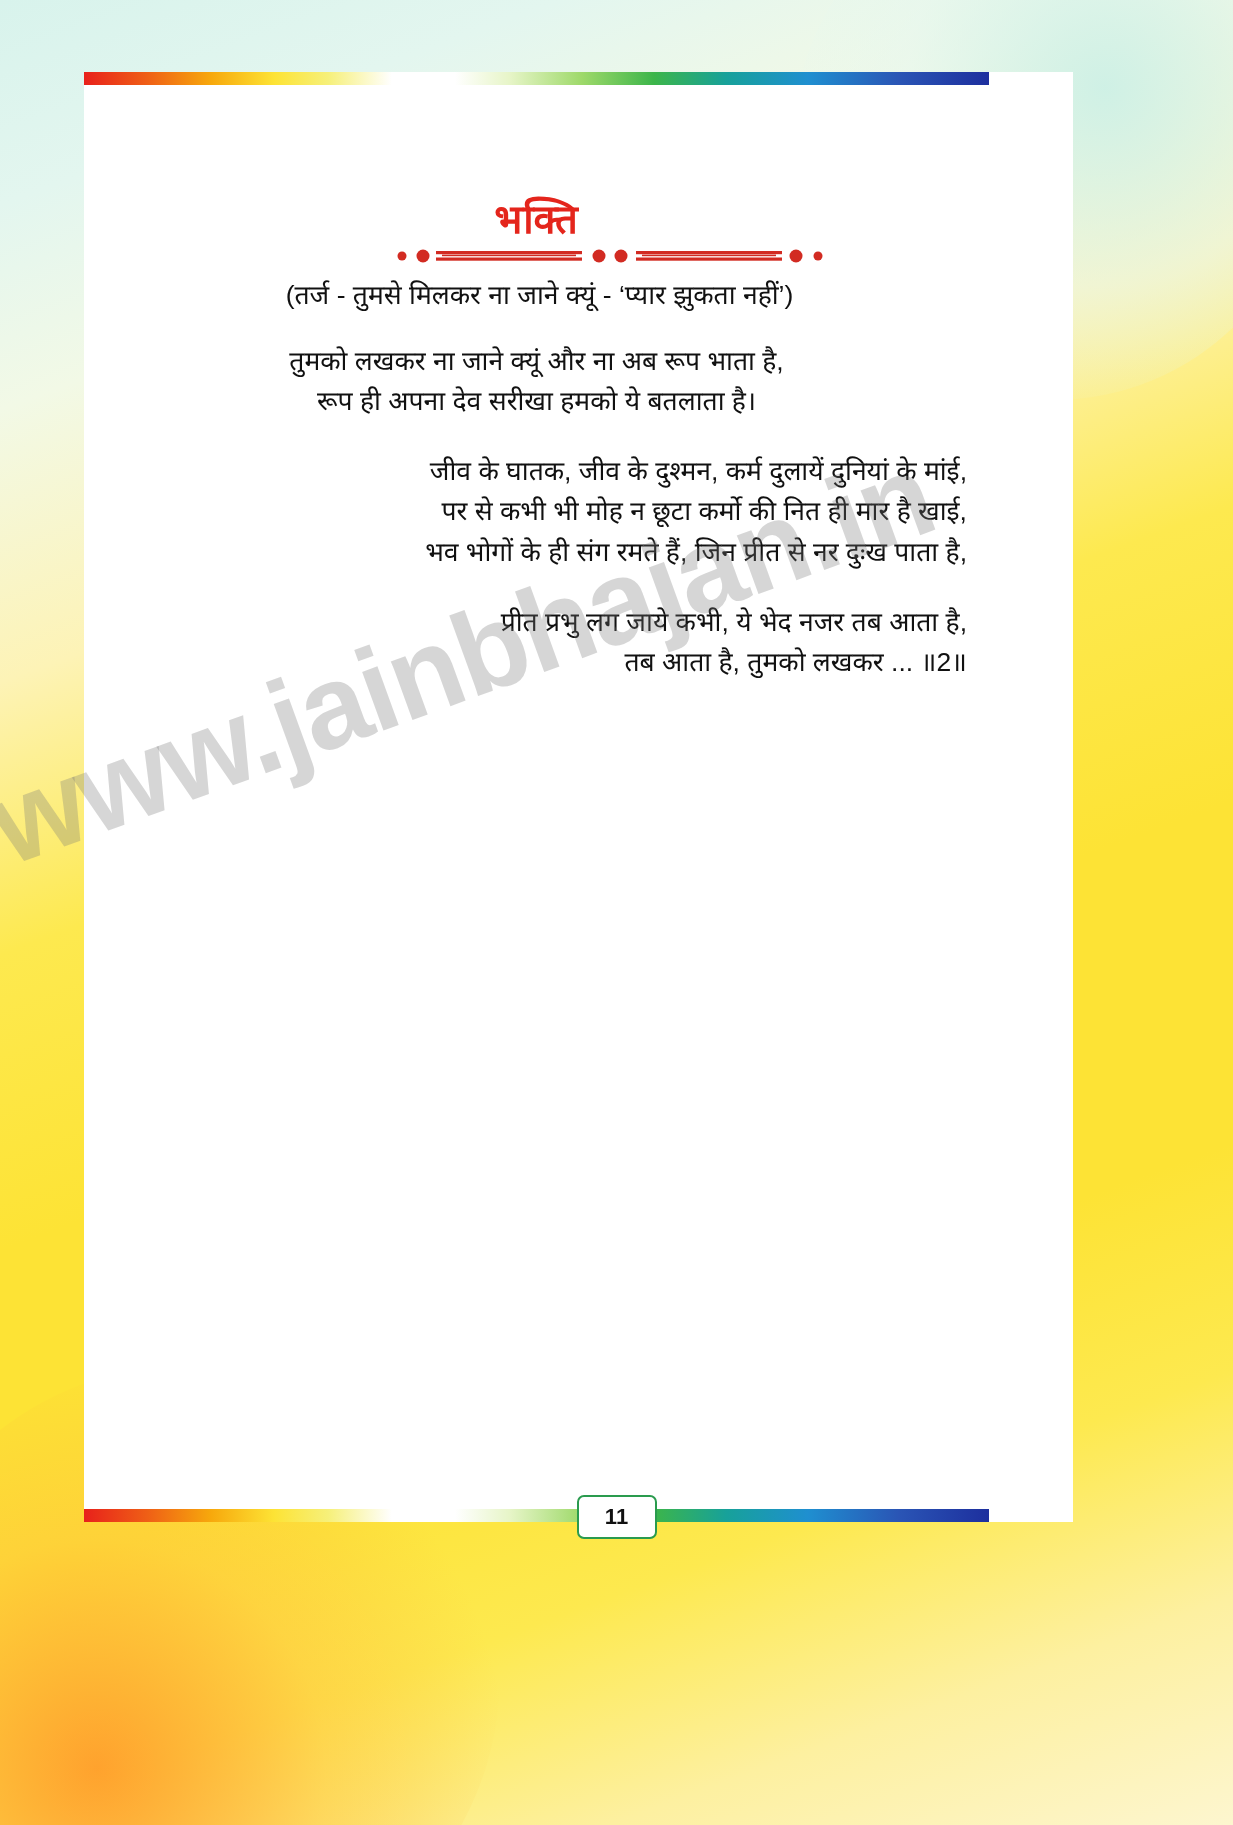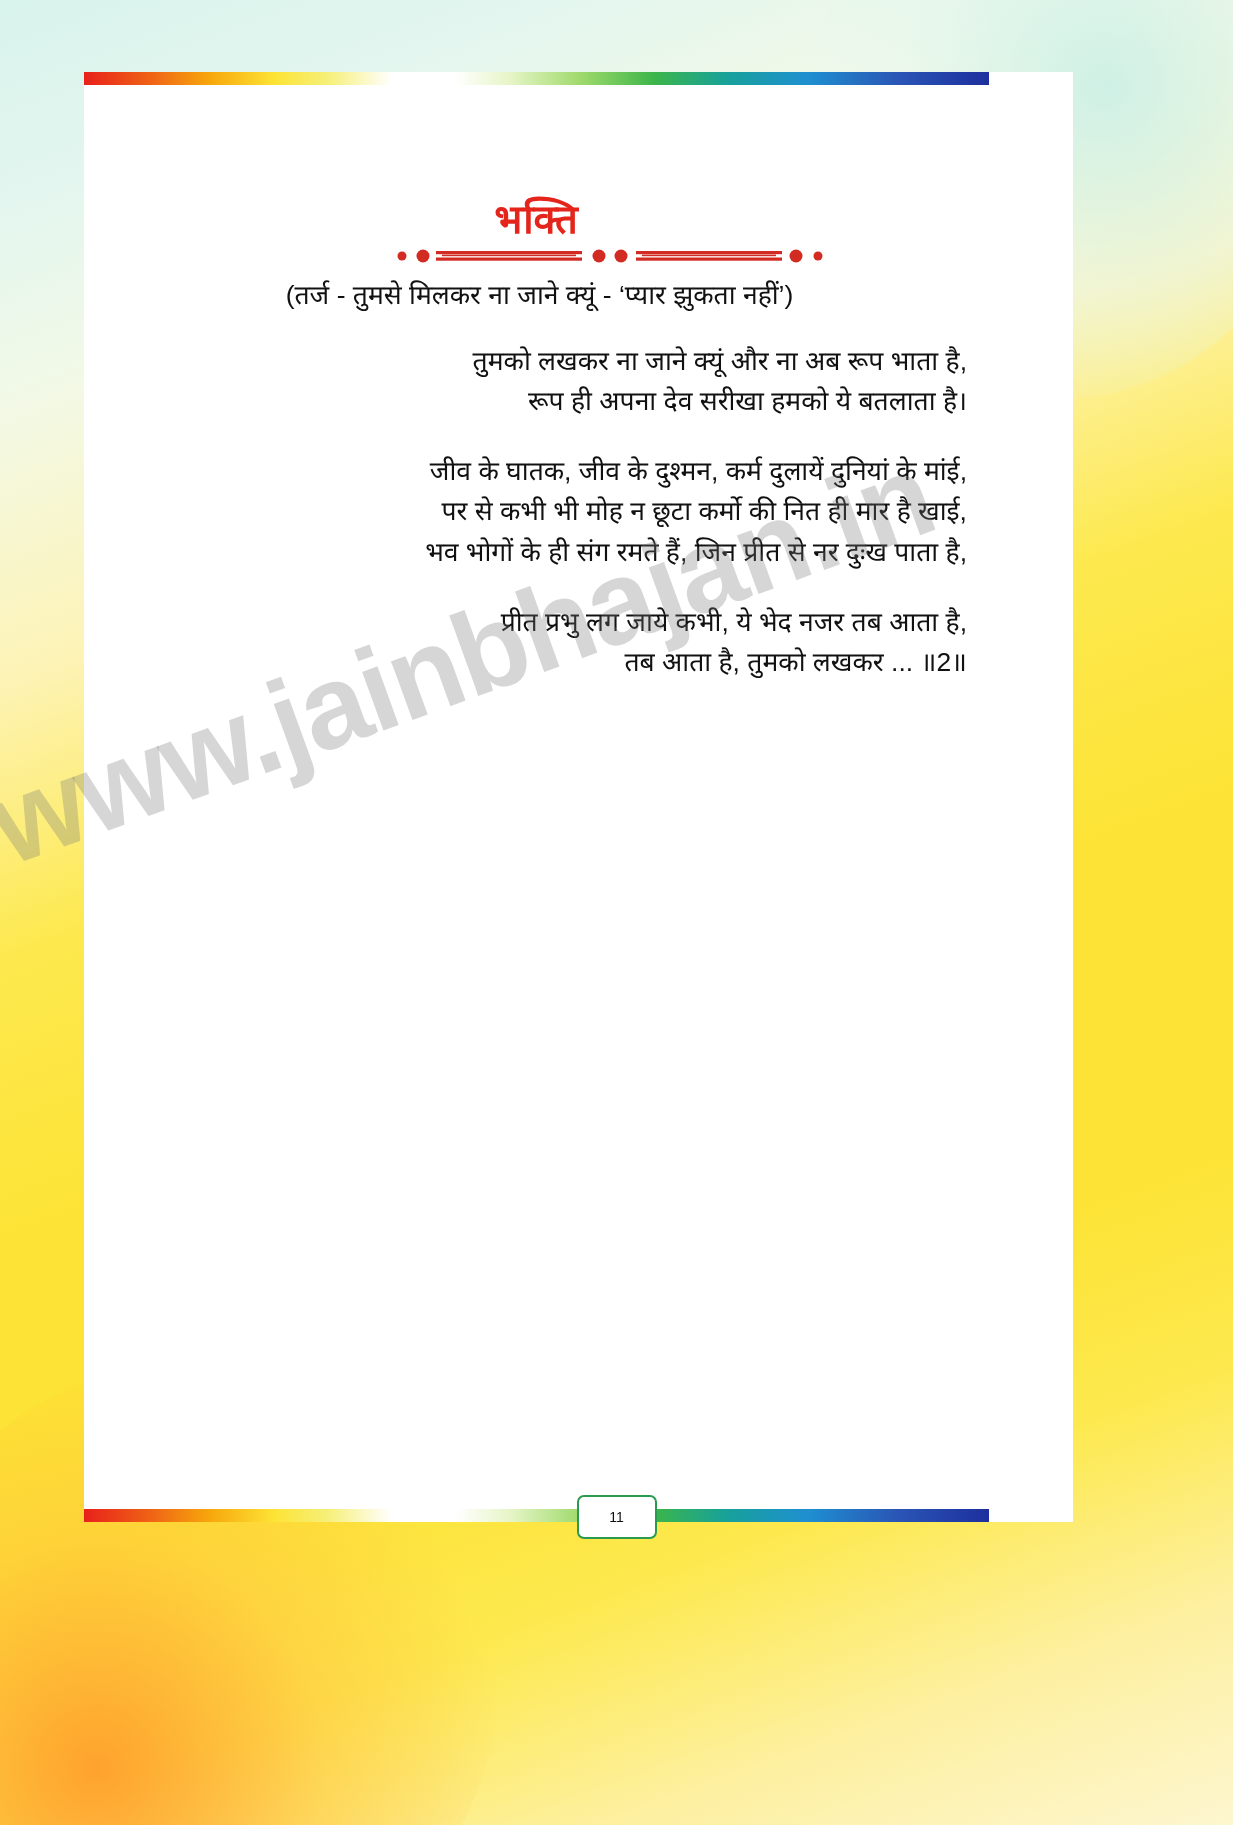--- a/index.html
+++ b/index.html
@@ -139,21 +139,21 @@
     margin: 0 0 30px 0;
   }
   .stanza .line {
     font-size: 26.5px;
     color: #111111;
     line-height: 1.52;
     text-align: right;
     white-space: nowrap;
   }
   .stanza.chorus .line {
-    text-align: right;
+    text-align: center;
   }
   .stanza.s1 { margin-top: 4px; }
 
   
   .watermark {
     position: absolute;
     left: 10px;
     top: 560px;
     width: 1120px;
     height: 420px;
@@ -176,22 +176,22 @@
     top: 1495px;
     z-index: 7;
     min-width: 76px;
     height: 40px;
     line-height: 40px;
     text-align: center;
     background: #ffffff;
     border: 2px solid #2a9b4e;
     border-radius: 7px;
     color: #111111;
-    font-size: 14px;
-    font-weight: normal;
+    font-size: 22px;
+    font-weight: bold;
   }
 </style>
 </head>
 <body>
 
 <div class="page">
 
   <div class="rainbow top"></div>
 
   <div class="sheet">

